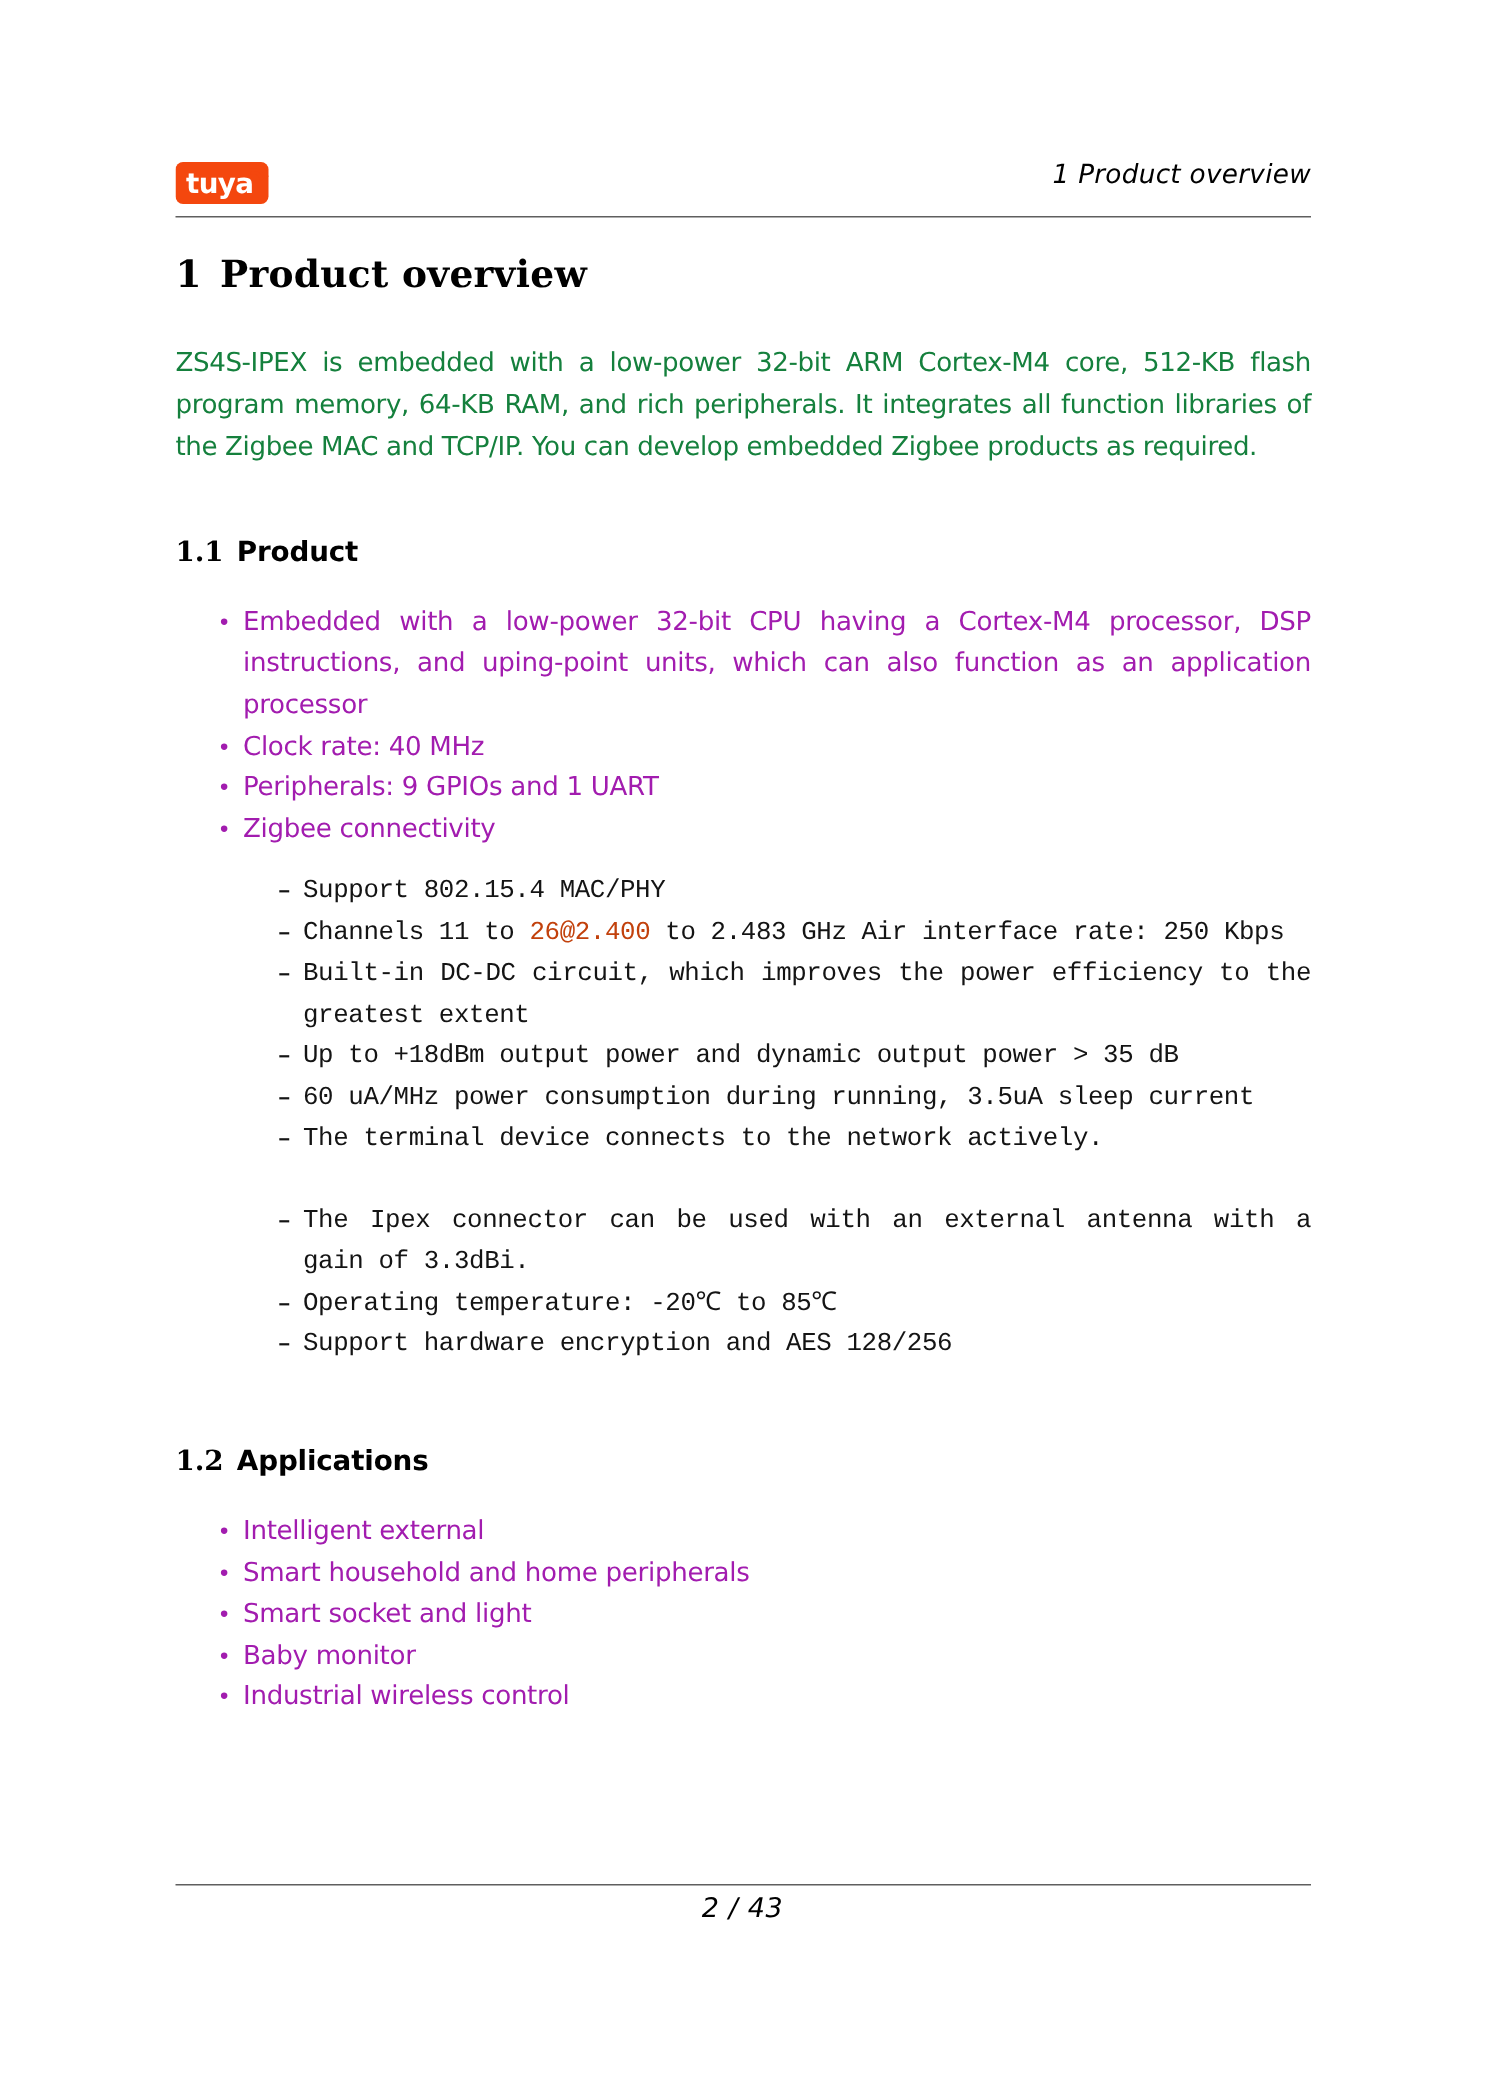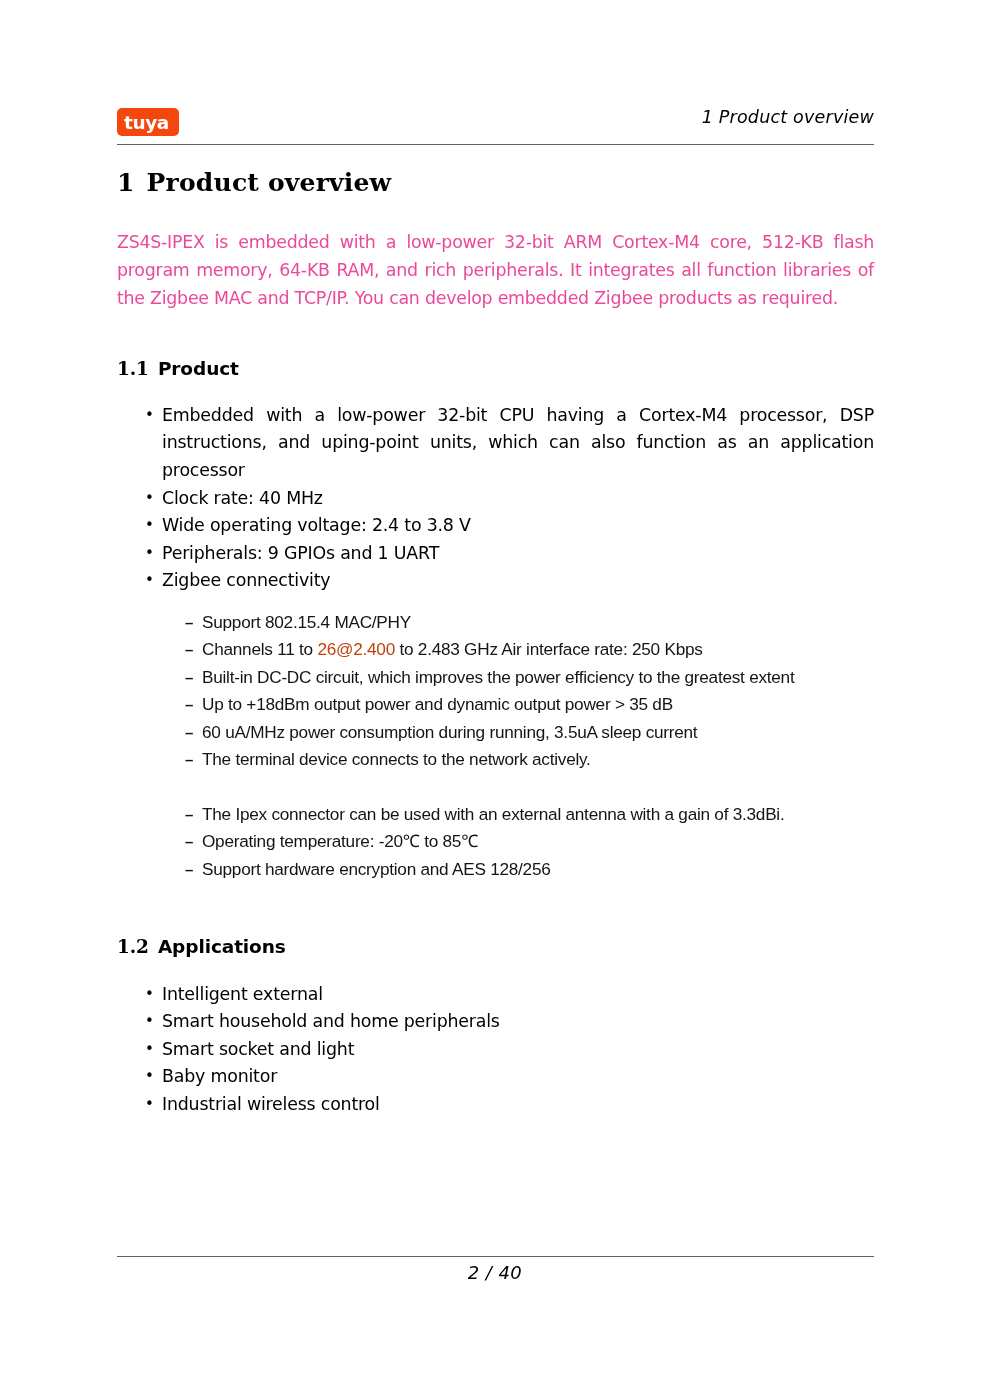--- a/index.html
+++ b/index.html
@@ -96,38 +96,38 @@
     margin-right: 9px;
   }
 
   p.body {
     font-family: "DejaVu Sans", sans-serif;
     font-size: 17.4px;
     line-height: 28.2px;
     margin: 0;
     padding: 0;
     text-align: justify;
-    color: #ec4899;
+    color: #15803d;
     letter-spacing: -0.25px;
   }
 
   
   ul.bullets {
     list-style: none;
     margin: 0;
     padding: 0;
   }
   ul.bullets > li {
     position: relative;
     padding-left: 17px;
     margin-left: 28px;
     font-family: "DejaVu Sans", sans-serif;
     font-size: 17.4px;
     line-height: 27.6px;
-    color: #000000;
+    color: #a21caf;
     letter-spacing: -0.2px;
     text-align: justify;
   }
   ul.bullets > li::before {
     content: "\2022";
     position: absolute;
     left: 0;
     top: 0;
     font-size: 15px;
     line-height: 27.6px;
@@ -135,21 +135,21 @@
 
   ul.dashes {
     list-style: none;
     margin: 0;
     padding: 0;
   }
   ul.dashes > li {
     position: relative;
     padding-left: 17px;
     margin-left: 68px;
-    font-family: Liberation Sans, sans-serif;
+    font-family: Liberation Mono, monospace;
     font-size: 17.2px;
     line-height: 27.5px;
     color: #141414;
     letter-spacing: -0.25px;
     text-align: justify;
   }
   ul.dashes > li::before {
     content: "\2013";
     position: absolute;
     left: 0;
@@ -228,21 +228,20 @@
 
     <h2 class="section">
       <span class="num">1.1</span><span>Product</span>
     </h2>
 
     <div class="spacer-md"></div>
 
     <ul class="bullets">
       <li>Embedded with a low-power 32-bit CPU having a Cortex-M4 processor, DSP instructions, and uping-point units, which can also function as an application processor</li>
       <li>Clock rate: 40 MHz</li>
-      <li>Wide operating voltage: 2.4 to 3.8 V</li>
       <li>Peripherals: 9 GPIOs and 1 UART</li>
       <li>Zigbee connectivity</li>
     </ul>
 
     <div class="spacer-sm"></div>
 
     <ul class="dashes">
       <li>
         <span>Support 802.15.4 MAC/PHY</span>
       </li>
@@ -280,15 +279,15 @@
       <li>Intelligent external</li>
       <li>Smart household and home peripherals</li>
       <li>Smart socket and light</li>
       <li>Baby monitor</li>
       <li>Industrial wireless control</li>
     </ul>
 
   </div>
 
   <div class="footer-rule"></div>
-  <div class="footer-pageno">2 / 40</div>
+  <div class="footer-pageno">2 / 43</div>
 
 </div>
 
 </body></html>

